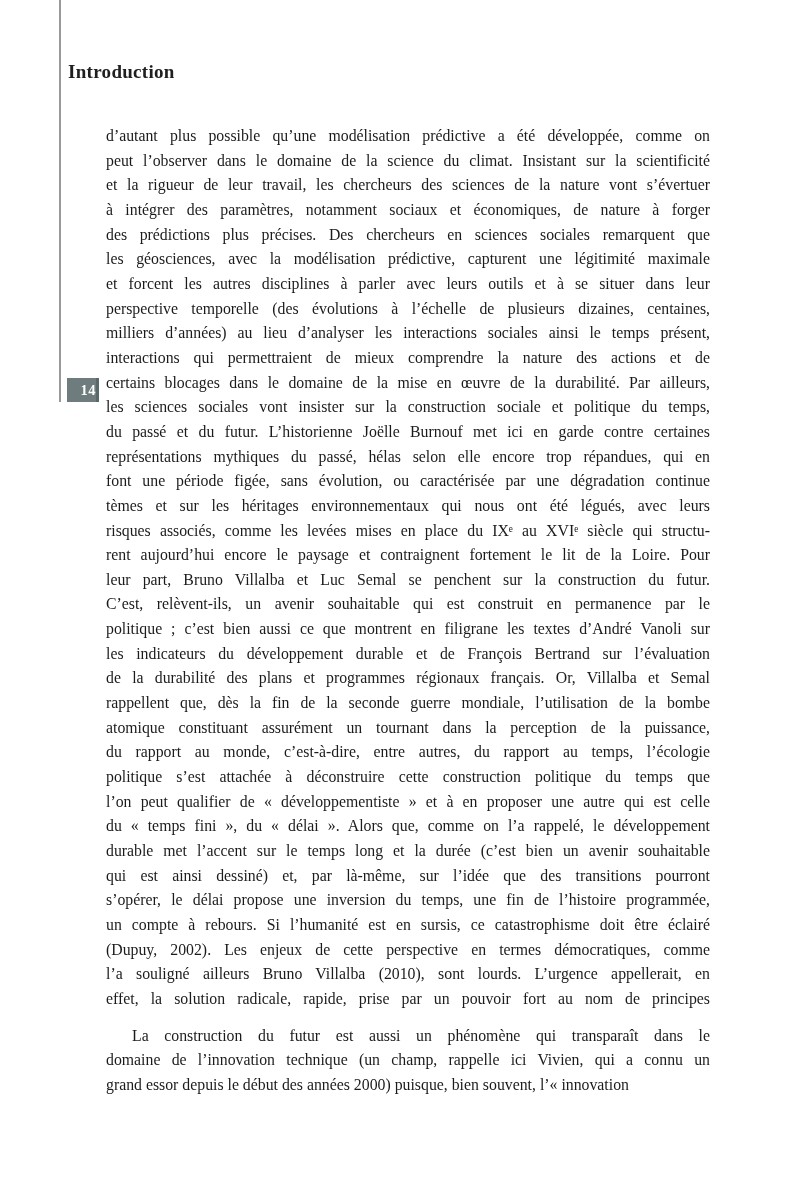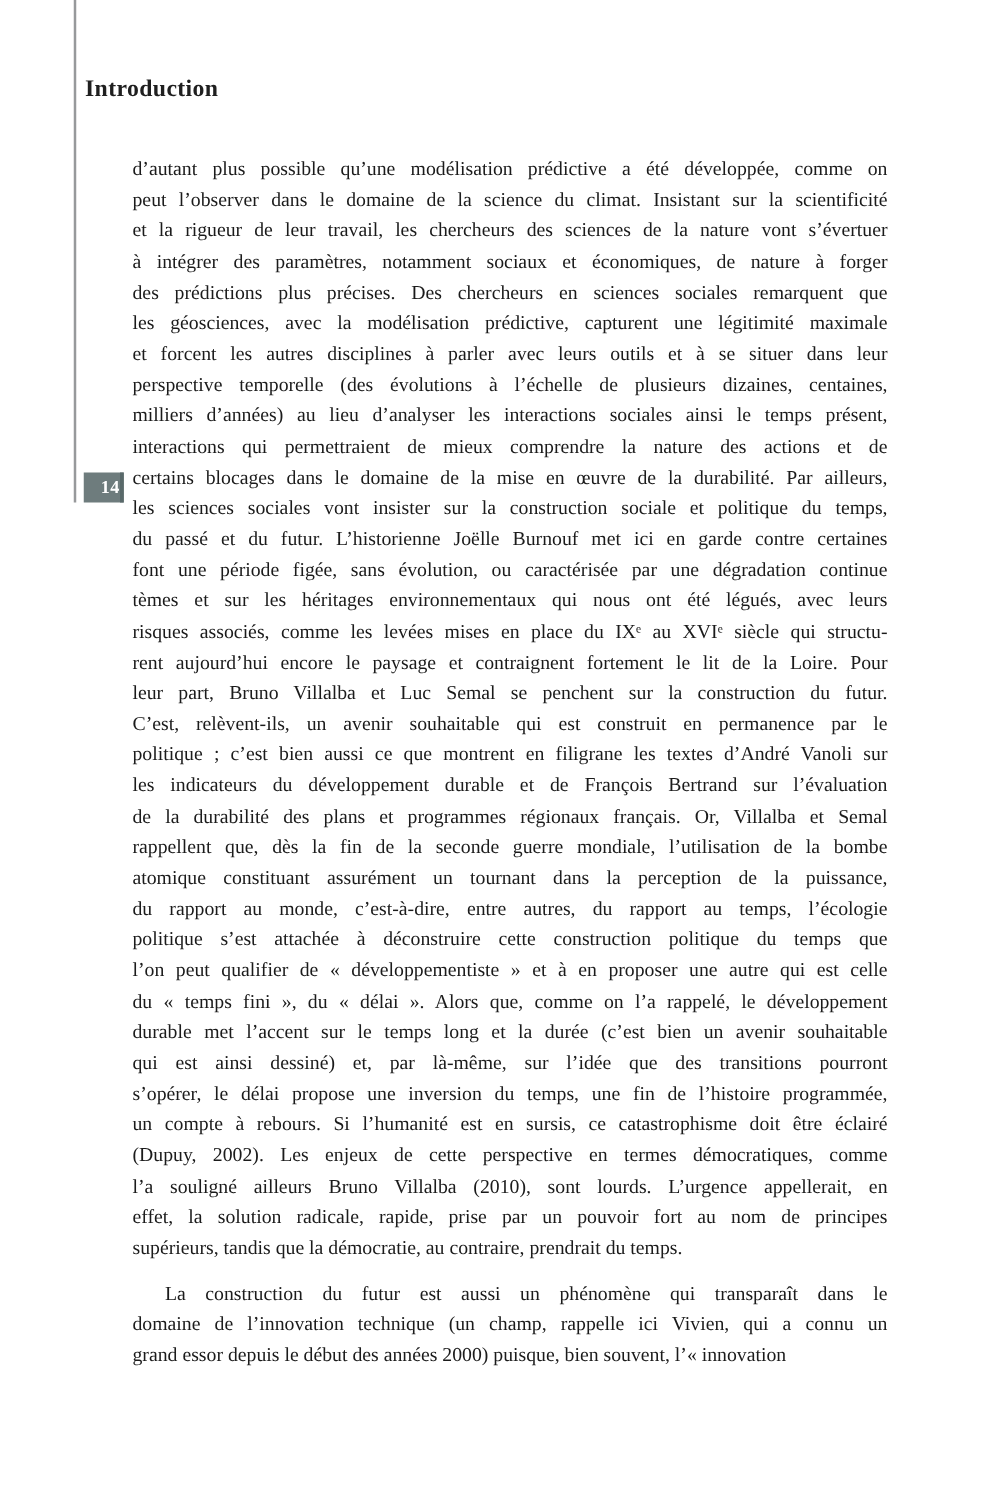--- a/index.html
+++ b/index.html
@@ -75,20 +75,21 @@
       <div class="line">à intégrer des paramètres, notamment sociaux et économiques, de nature à forger</div>
       <div class="line">des prédictions plus précises. Des chercheurs en sciences sociales remarquent que</div>
       <div class="line">les géosciences, avec la modélisation prédictive, capturent une légitimité maximale</div>
       <div class="line">et forcent les autres disciplines à parler avec leurs outils et à se situer dans leur</div>
       <div class="line">perspective temporelle (des évolutions à l’échelle de plusieurs dizaines, centaines,</div>
       <div class="line">milliers d’années) au lieu d’analyser les interactions sociales ainsi le temps présent,</div>
       <div class="line">interactions qui permettraient de mieux comprendre la nature des actions et de</div>
       <div class="line">certains blocages dans le domaine de la mise en œuvre de la durabilité. Par ailleurs,</div>
       <div class="line">les sciences sociales vont insister sur la construction sociale et politique du temps,</div>
       <div class="line">du passé et du futur. L’historienne Joëlle Burnouf met ici en garde contre certaines</div>
+      <div class="line">représentations mythiques du passé, hélas selon elle encore trop répandues, qui en</div>
       <div class="line">font une période figée, sans évolution, ou caractérisée par une dégradation continue</div>
       <div class="line">tèmes et sur les héritages environnementaux qui nous ont été légués, avec leurs</div>
       <div class="line">risques associés, comme les levées mises en place du IXᵉ au XVIᵉ siècle qui structu-</div>
       <div class="line">rent aujourd’hui encore le paysage et contraignent fortement le lit de la Loire. Pour</div>
       <div class="line">leur part, Bruno Villalba et Luc Semal se penchent sur la construction du futur.</div>
       <div class="line">C’est, relèvent-ils, un avenir souhaitable qui est construit en permanence par le</div>
       <div class="line">politique ; c’est bien aussi ce que montrent en filigrane les textes d’André Vanoli sur</div>
       <div class="line">les indicateurs du développement durable et de François Bertrand sur l’évaluation</div>
       <div class="line">de la durabilité des plans et programmes régionaux français. Or, Villalba et Semal</div>
       <div class="line">rappellent que, dès la fin de la seconde guerre mondiale, l’utilisation de la bombe</div>
@@ -97,20 +98,19 @@
       <div class="line">politique s’est attachée à déconstruire cette construction politique du temps que</div>
       <div class="line">l’on peut qualifier de « développementiste » et à en proposer une autre qui est celle</div>
       <div class="line">du « temps fini », du « délai ». Alors que, comme on l’a rappelé, le développement</div>
       <div class="line">durable met l’accent sur le temps long et la durée (c’est bien un avenir souhaitable</div>
       <div class="line">qui est ainsi dessiné) et, par là-même, sur l’idée que des transitions pourront</div>
       <div class="line">s’opérer, le délai propose une inversion du temps, une fin de l’histoire programmée,</div>
       <div class="line">un compte à rebours. Si l’humanité est en sursis, ce catastrophisme doit être éclairé</div>
       <div class="line">(Dupuy, 2002). Les enjeux de cette perspective en termes démocratiques, comme</div>
       <div class="line">l’a souligné ailleurs Bruno Villalba (2010), sont lourds. L’urgence appellerait, en</div>
       <div class="line">effet, la solution radicale, rapide, prise par un pouvoir fort au nom de principes</div>
-      <div class="line last">supérieurs, tandis que la démocratie, au contraire, prendrait du temps.</div>
     </div>
     <div class="paragraph">
       <div class="line indent">La construction du futur est aussi un phénomène qui transparaît dans le</div>
       <div class="line">domaine de l’innovation technique (un champ, rappelle ici Vivien, qui a connu un</div>
       <div class="line last">grand essor depuis le début des années 2000) puisque, bien souvent, l’« innovation</div>
     </div>
   </div>
 
 </body></html>

